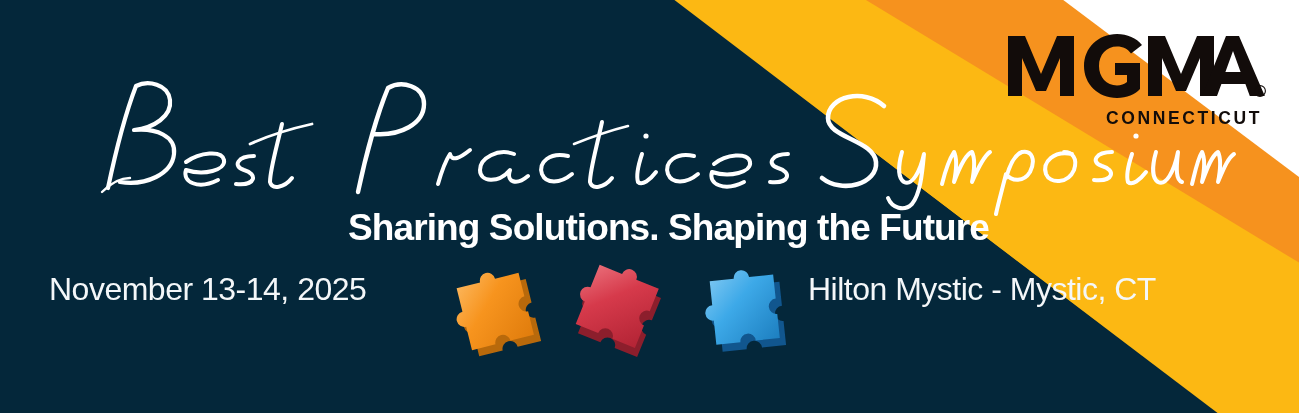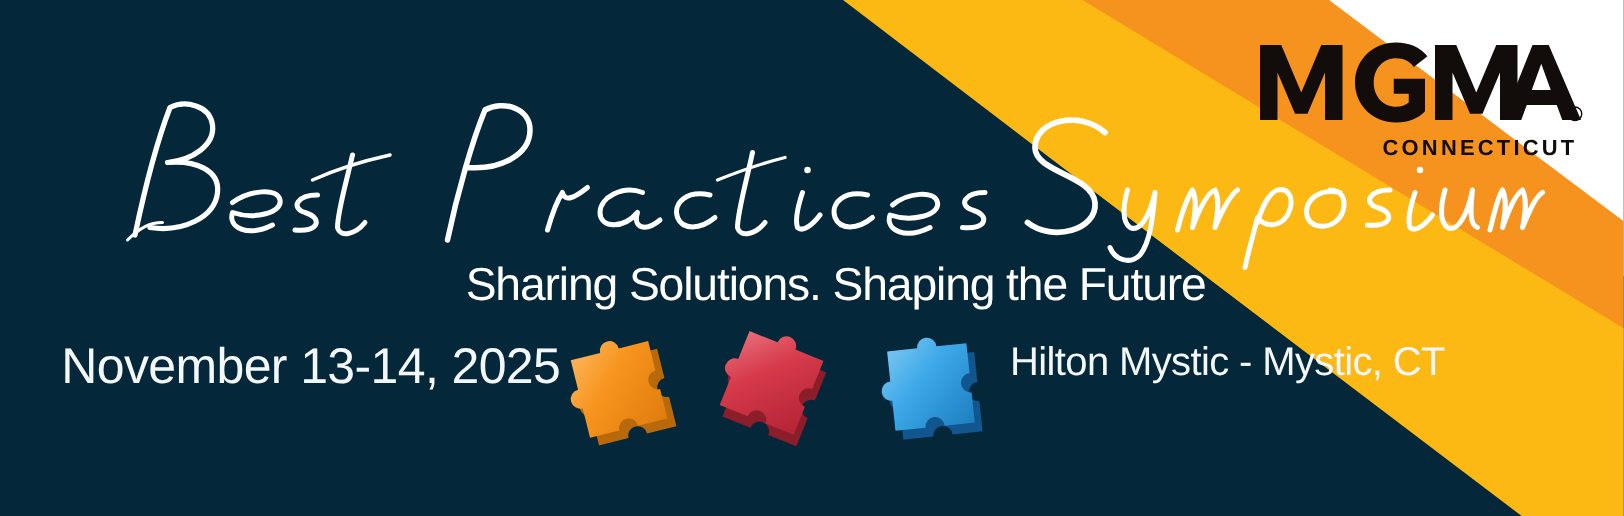--- a/index.html
+++ b/index.html
@@ -72,37 +72,37 @@
 
   
   .tagline {
     position: absolute;
     left: 0;
     right: 0;
     top: 207px;
     text-align: center;
     z-index: 5;
     font-family: "Liberation Sans", sans-serif;
-    font-weight: 400;
+    font-weight: 700;
     font-size: 37px;
     letter-spacing: -0.9px;
     color: #ffffff;
     white-space: nowrap;
     padding-left: 38px;
   }
 
   
   .date-text {
     position: absolute;
     left: 49px;
     top: 271px;
     z-index: 5;
     font-family: "Liberation Sans", sans-serif;
     font-weight: 300;
-    font-size: 40px;
+    font-size: 32px;
     letter-spacing: -0.5px;
     color: #f4f7f9;
     white-space: nowrap;
   }
   .venue-text {
     position: absolute;
     left: 808px;
     top: 271px;
     z-index: 5;
     font-family: "Liberation Sans", sans-serif;

